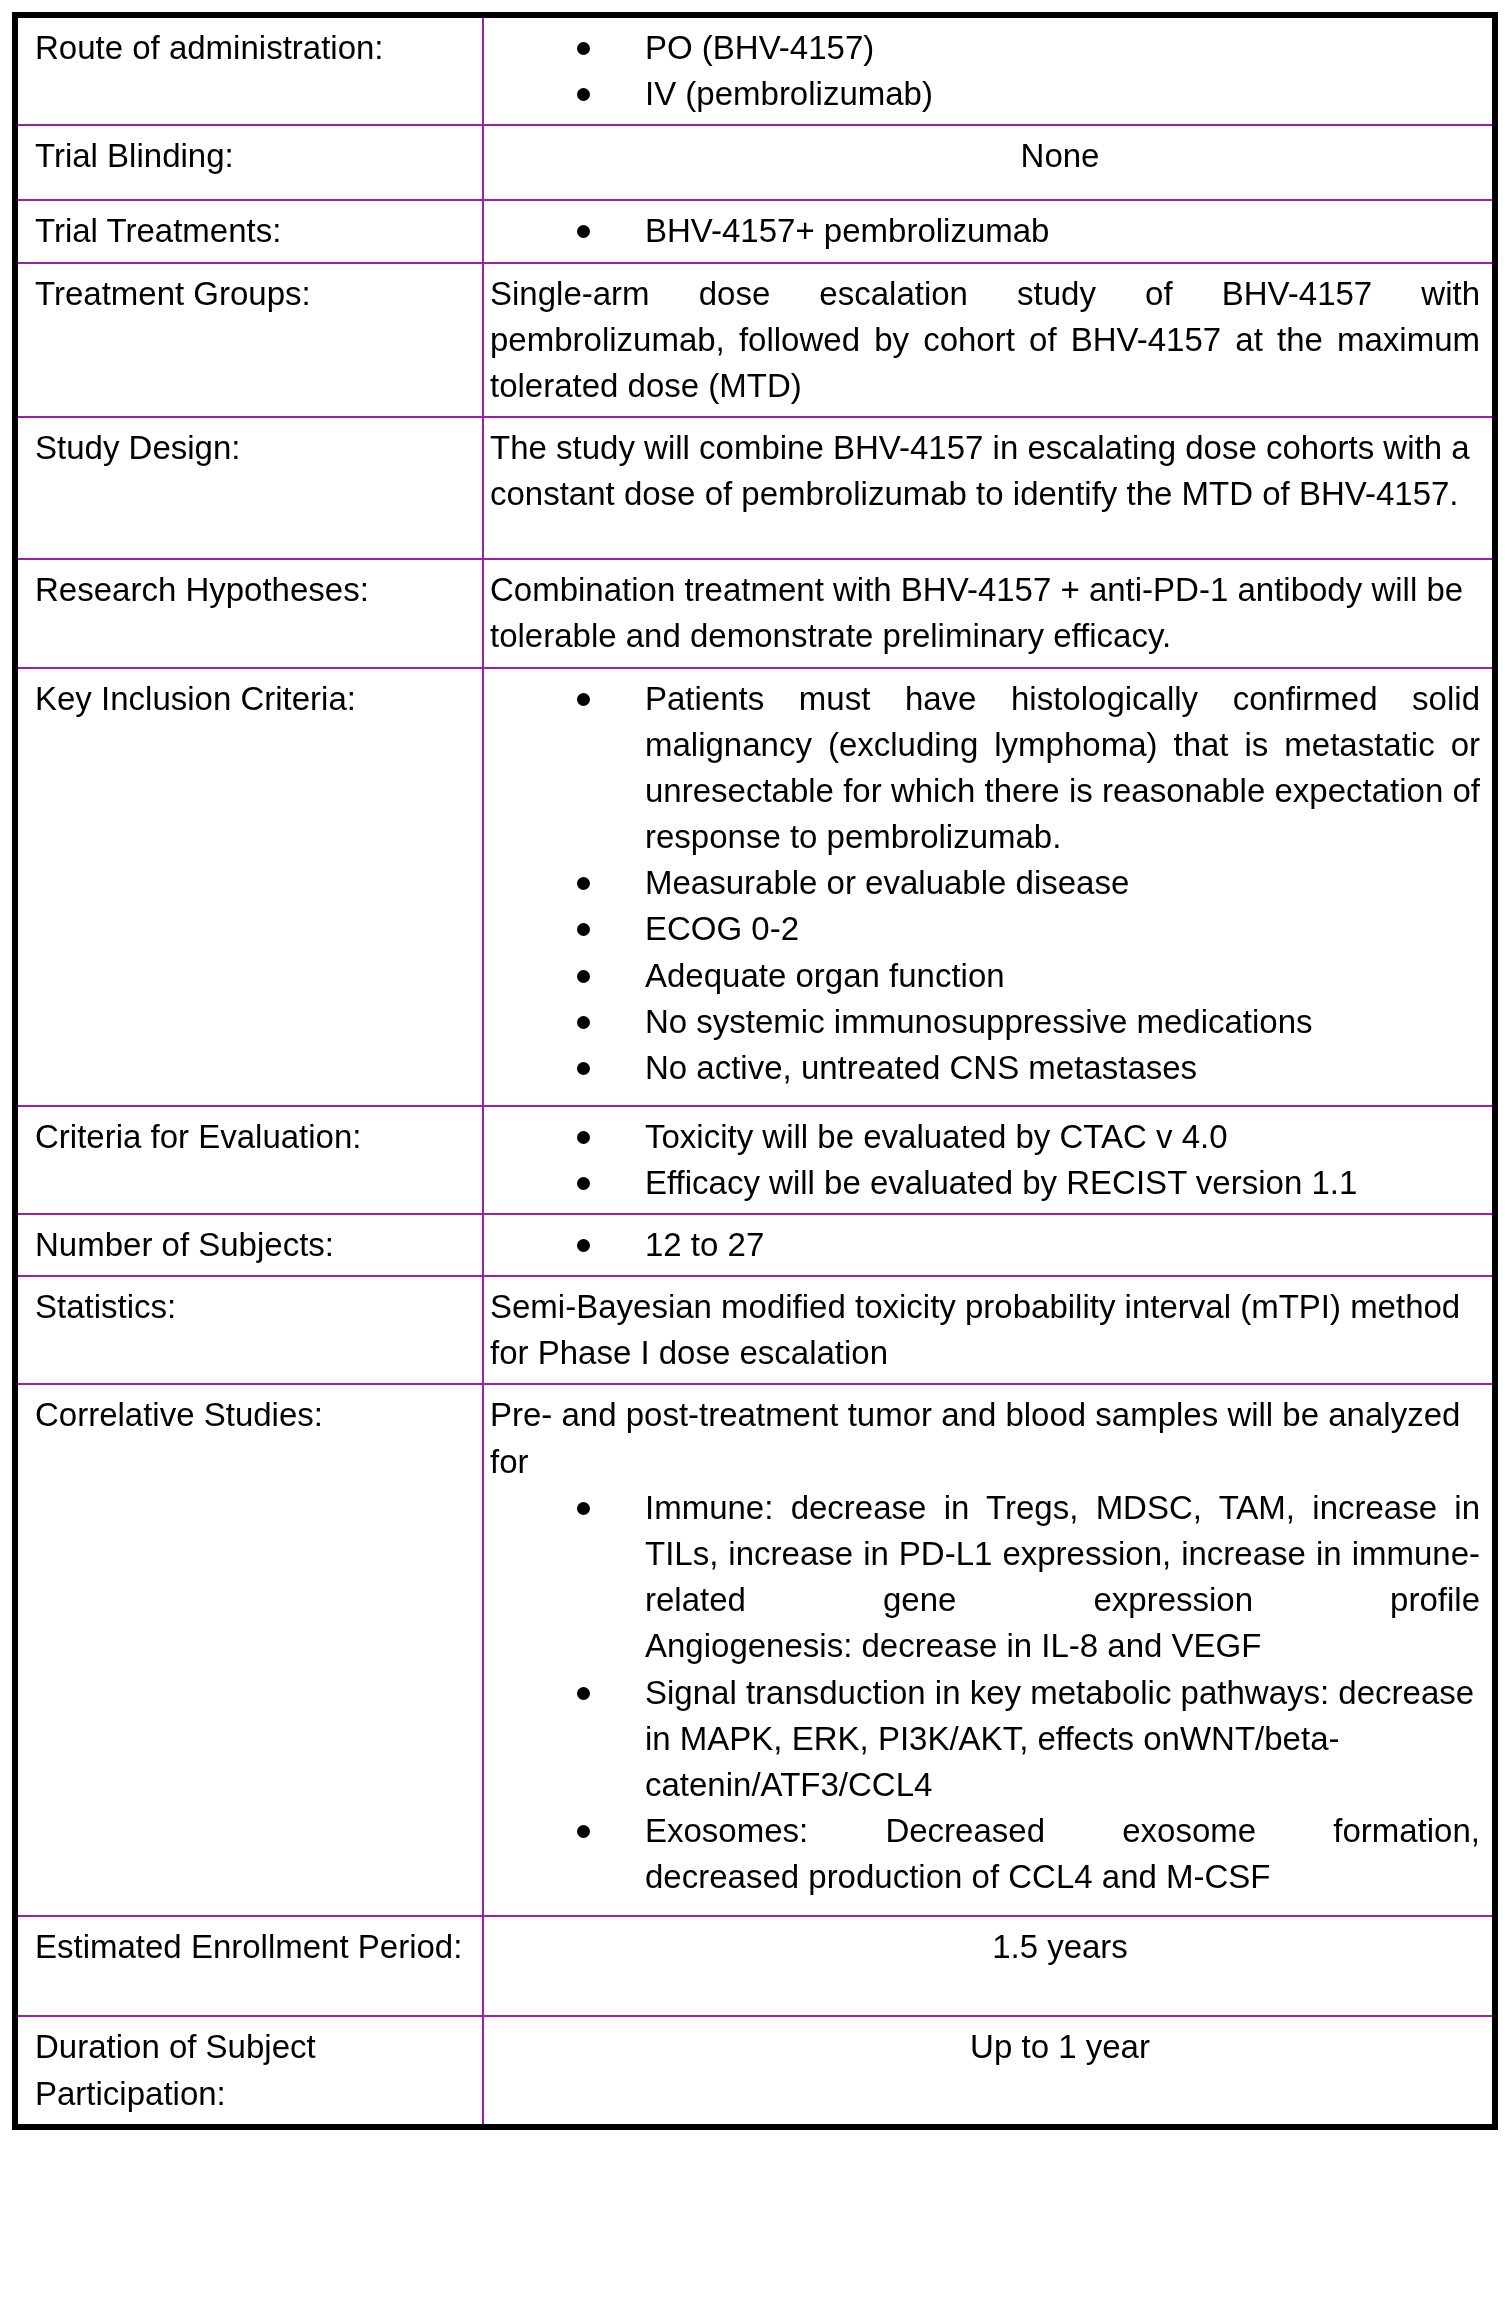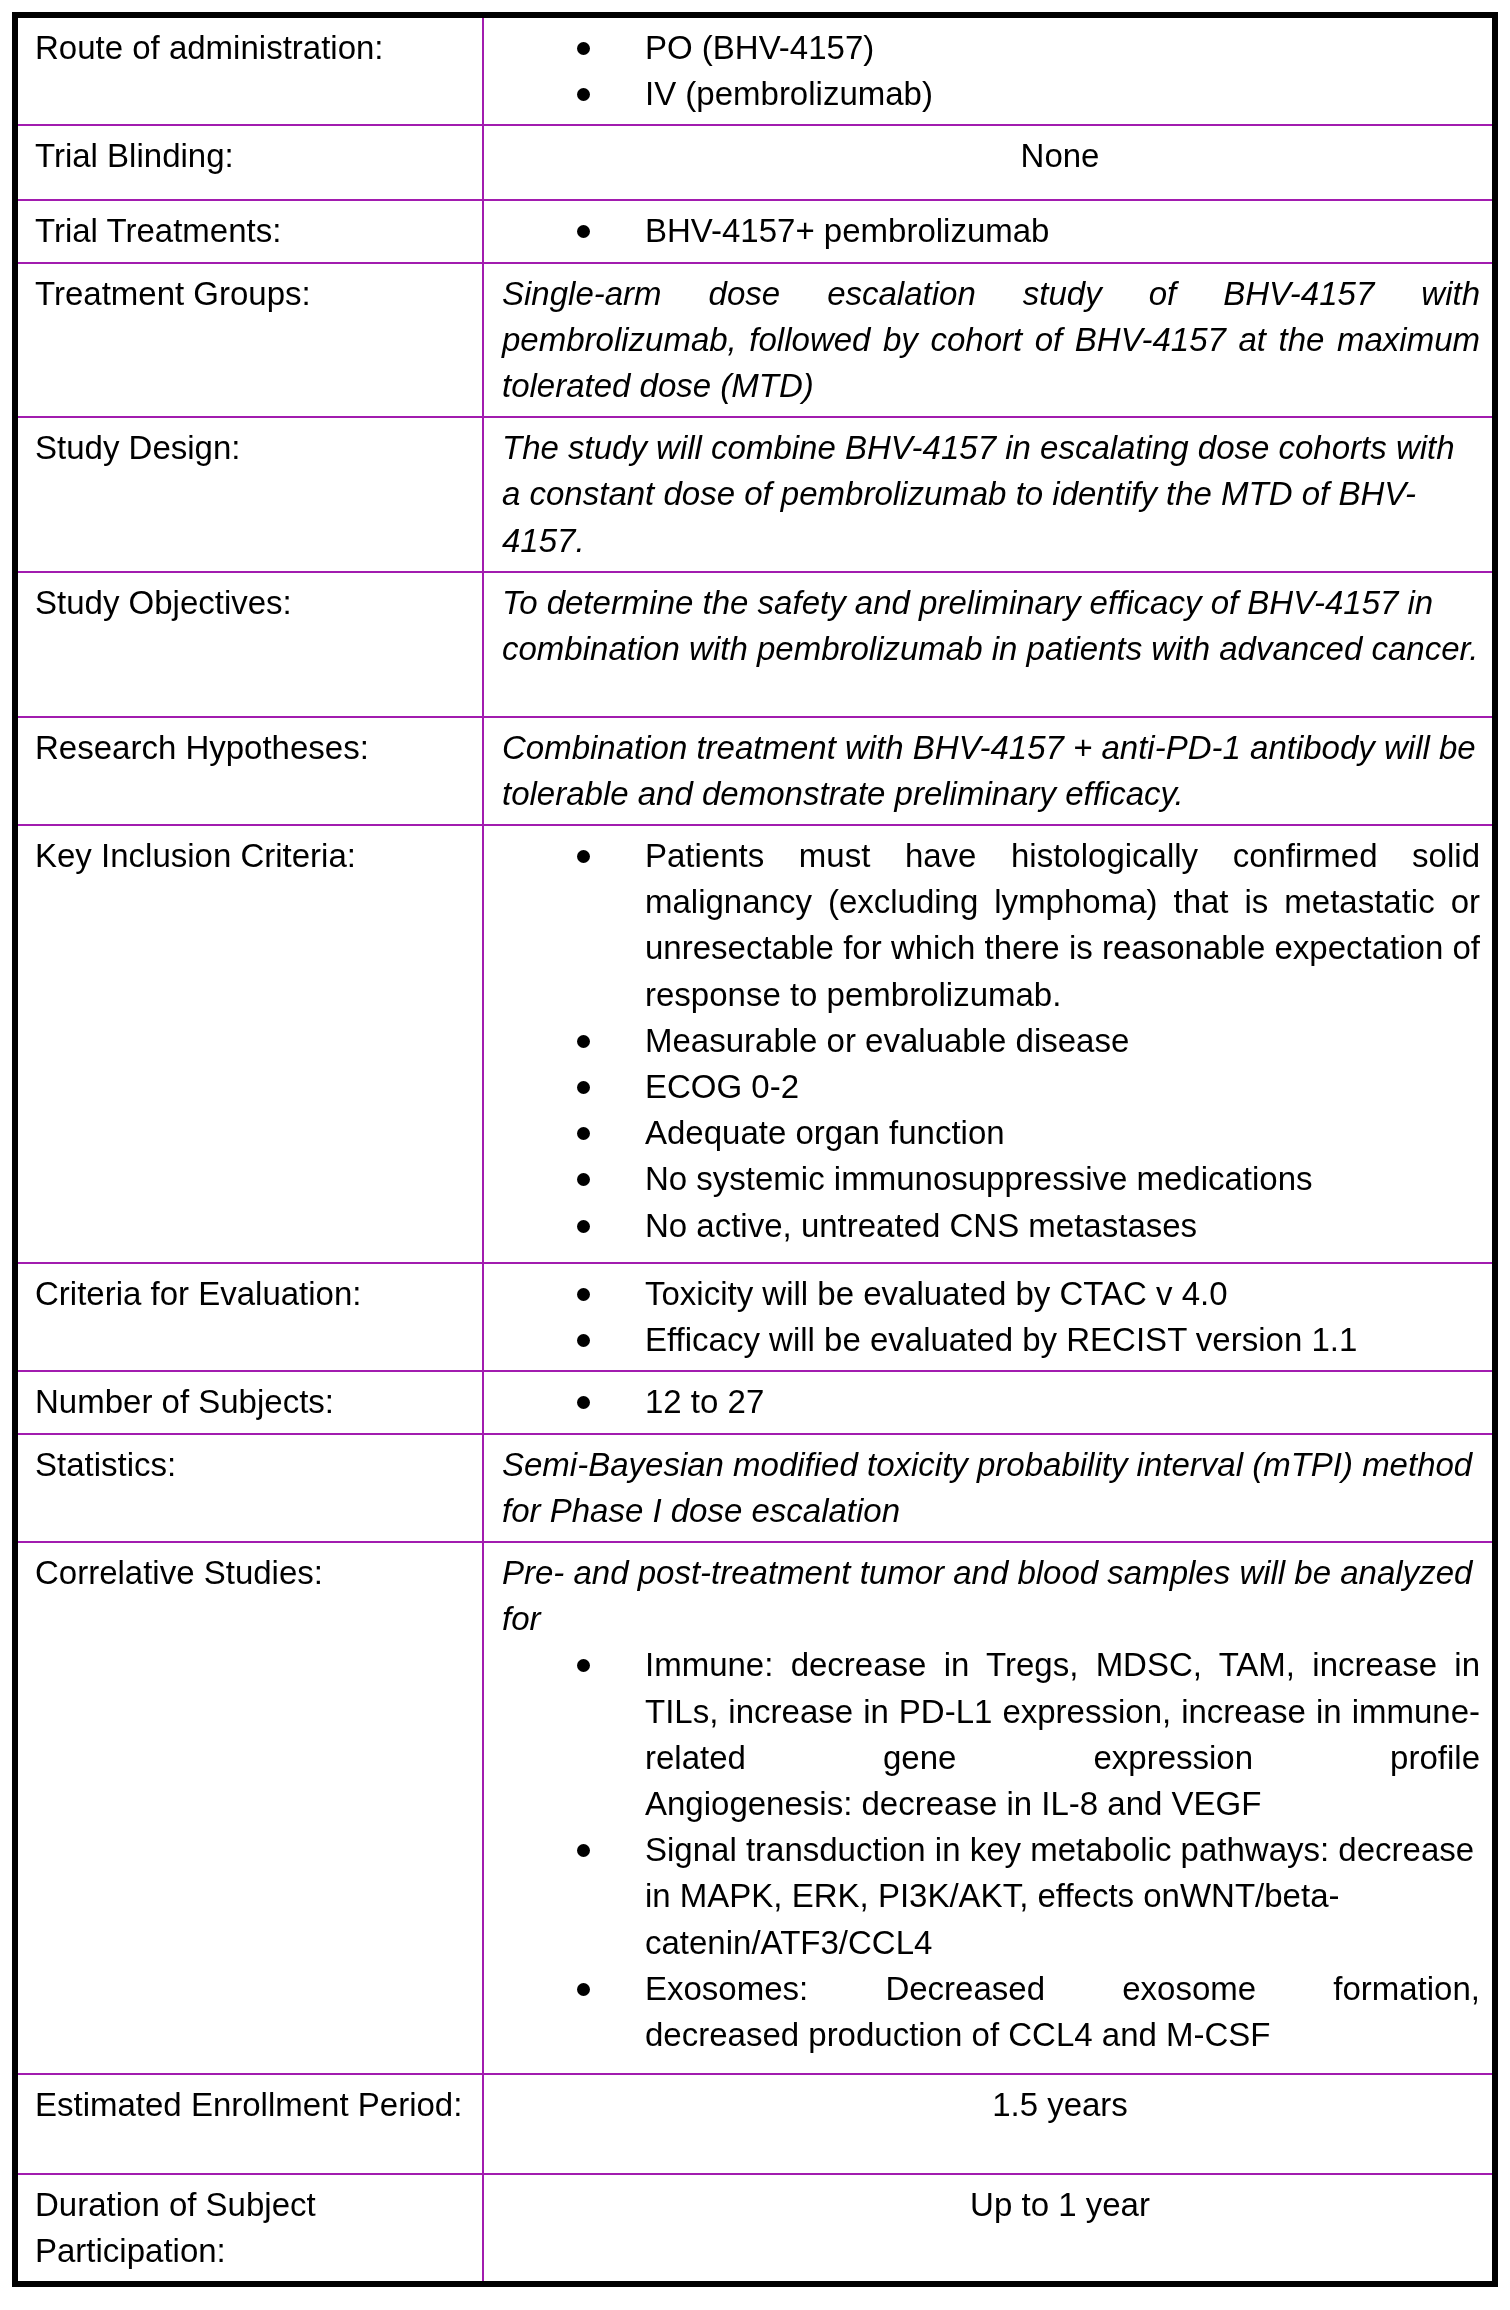--- a/index.html
+++ b/index.html
@@ -28,23 +28,22 @@
     vertical-align: top;
     padding: 0;
   }
   td.label-cell {
     padding: 7px 10px 7px 17px;
   }
   td.content-cell {
     padding: 7px 0 7px 0;
   }
   .para {
-    padding-left: 18px;
+    padding-left: 6px;
     padding-right: 12px;
-    font-style: italic;
   }
   .para.just {
     text-align: justify;
   }
   .plain-value {
     margin-left: 156px;
     padding-right: 12px;
     text-align: center;
   }
   .bullet-item {
@@ -121,26 +120,20 @@
       </td>
     </tr>
 
     <tr style="height:142px">
       <td class="label-cell">Study Design:</td>
       <td class="content-cell">
         <div class="para">The study will combine BHV-4157 in escalating dose cohorts with a constant dose of pembrolizumab to identify the MTD of BHV-4157.</div>
       </td>
     </tr>
 
-    <tr style="height:145px">
-      <td class="label-cell">Study Objectives:</td>
-      <td class="content-cell">
-        <div class="para">To determine the safety and preliminary efficacy of BHV-4157 in combination with pembrolizumab in patients with advanced cancer.</div>
-      </td>
-    </tr>
 
     <tr style="height:105px">
       <td class="label-cell">Research Hypotheses:</td>
       <td class="content-cell">
         <div class="para">Combination treatment with BHV-4157 + anti-PD-1 antibody will be tolerable and demonstrate preliminary efficacy.</div>
       </td>
     </tr>
 
     <tr style="height:438px">
       <td class="label-cell">Key Inclusion Criteria:</td>

